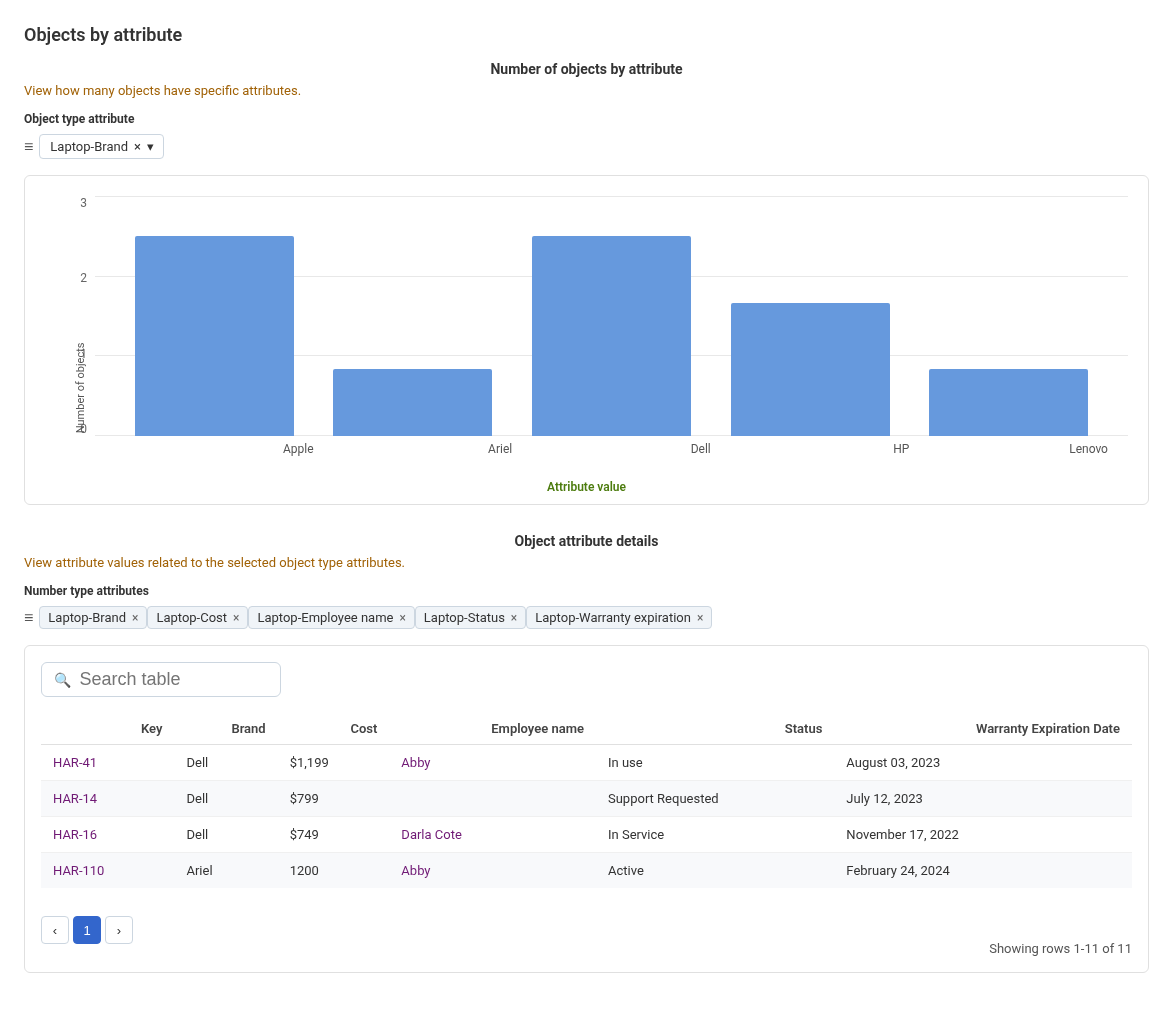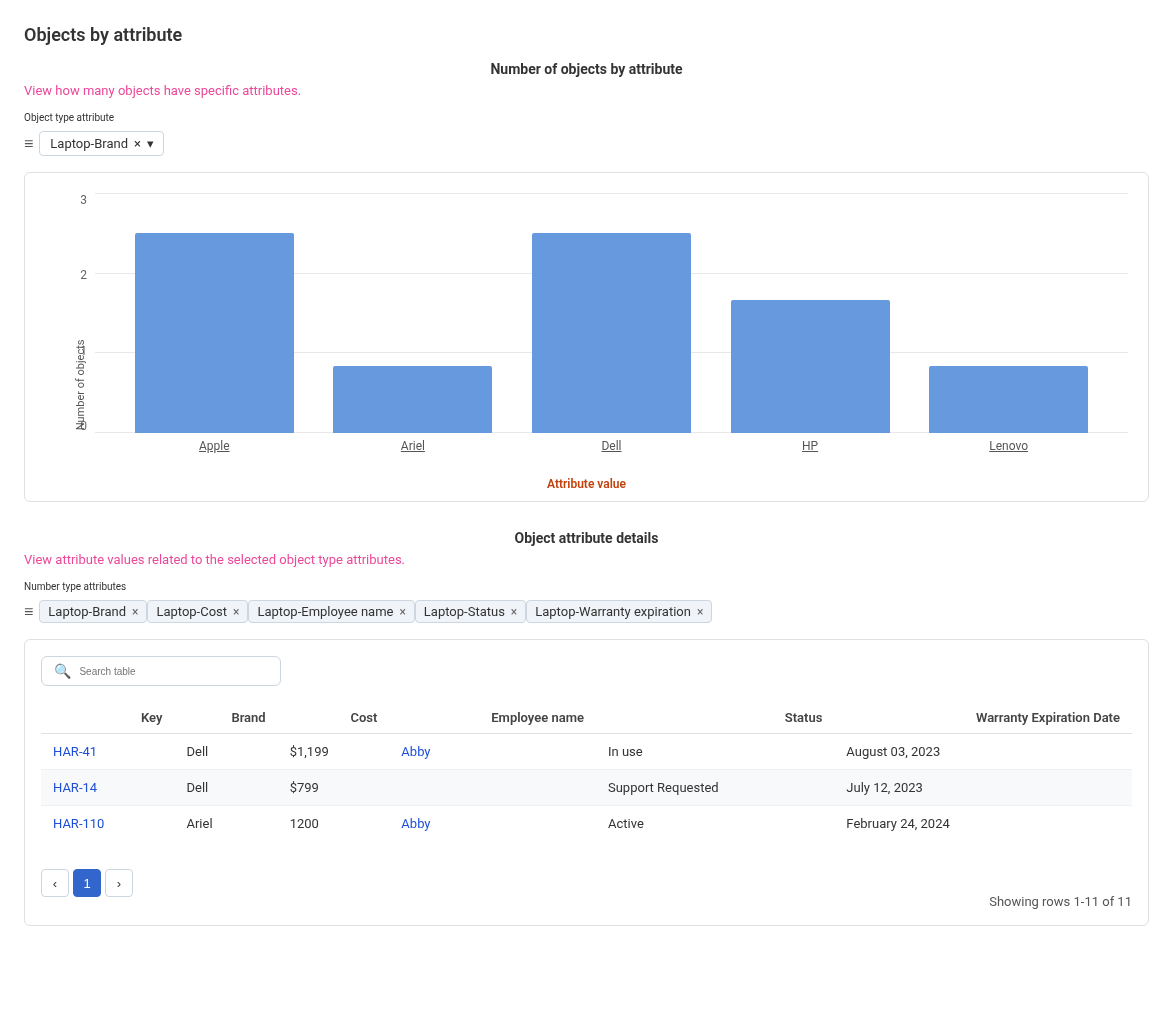--- a/index.html
+++ b/index.html
@@ -16,26 +16,26 @@
       margin-bottom: 16px;
     }
     .section-title {
       font-size: 14px;
       font-weight: 700;
       margin-bottom: 6px;
       text-align: center;
     }
     .section-desc {
       font-size: 13px;
-      color: #ec4899;
+      color: #a16207;
       margin-bottom: 14px;
     }
     .label-small {
-      font-size: 10px;
-      font-weight: 400;
+      font-size: 12px;
+      font-weight: 700;
       margin-bottom: 8px;
     }
     .filter-bar {
       display: flex;
       align-items: center;
       gap: 6px;
       margin-bottom: 16px;
       flex-wrap: wrap;
     }
     .filter-icon {
@@ -132,28 +132,27 @@
       height: 40px;
       display: flex;
       justify-content: space-around;
       align-items: flex-start;
       padding: 6px 20px 0;
     }
     .chart-x-labels span {
       font-size: 12px;
       color: #555;
       flex: 1;
-      text-align: center;
-      text-decoration: underline;
+      text-align: right;
     }
     .chart-x-title {
       text-align: center;
       font-size: 12px;
       font-weight: 600;
-      color: #c2410c;
+      color: #4d7c0f;
       margin-top: 4px;
     }
     .table-section {
       border: 1px solid #e0e0e0;
       border-radius: 6px;
       padding: 16px;
       background: #fff;
     }
     .search-bar {
       display: flex;
@@ -161,21 +160,21 @@
       border: 1px solid #ccd6e0;
       border-radius: 6px;
       padding: 6px 12px;
       width: 240px;
       margin-bottom: 16px;
       background: #fff;
     }
     .search-bar input {
       border: none;
       outline: none;
-      font-size: 10px;
+      font-size: 18px;
       color: #ec4899;
       background: transparent;
       width: 100%;
     }
     .search-icon-inline {
       color: #888;
       margin-right: 8px;
       font-size: 14px;
     }
     table {
@@ -196,21 +195,21 @@
       color: #333;
       border-bottom: 1px solid #f0f0f0;
     }
     tbody tr:last-child td {
       border-bottom: none;
     }
     tbody tr:nth-child(even) {
       background: #f8f9fb;
     }
     .link-cell {
-      color: #1d4ed8;
+      color: #701a75;
       cursor: pointer;
       text-decoration: none;
     }
     .pagination {
       display: flex;
       align-items: center;
       justify-content: space-between;
       margin-top: 16px;
     }
     .pagination-controls {
@@ -374,20 +373,28 @@
         </tr>
         <tr>
           <td><a class="link-cell" href="#">HAR-14</a></td>
           <td>Dell</td>
           <td>$799</td>
           <td></td>
           <td>Support Requested</td>
           <td>July 12, 2023</td>
         </tr>
         <tr>
+          <td><a class="link-cell" href="#">HAR-16</a></td>
+          <td>Dell</td>
+          <td>$749</td>
+          <td><a class="link-cell" href="#">Darla Cote</a></td>
+          <td>In Service</td>
+          <td>November 17, 2022</td>
+        </tr>
+        <tr>
           <td><a class="link-cell" href="#">HAR-110</a></td>
           <td>Ariel</td>
           <td>1200</td>
           <td><a class="link-cell" href="#">Abby</a></td>
           <td>Active</td>
           <td>February 24, 2024</td>
         </tr>
       </tbody>
   </table>
 

